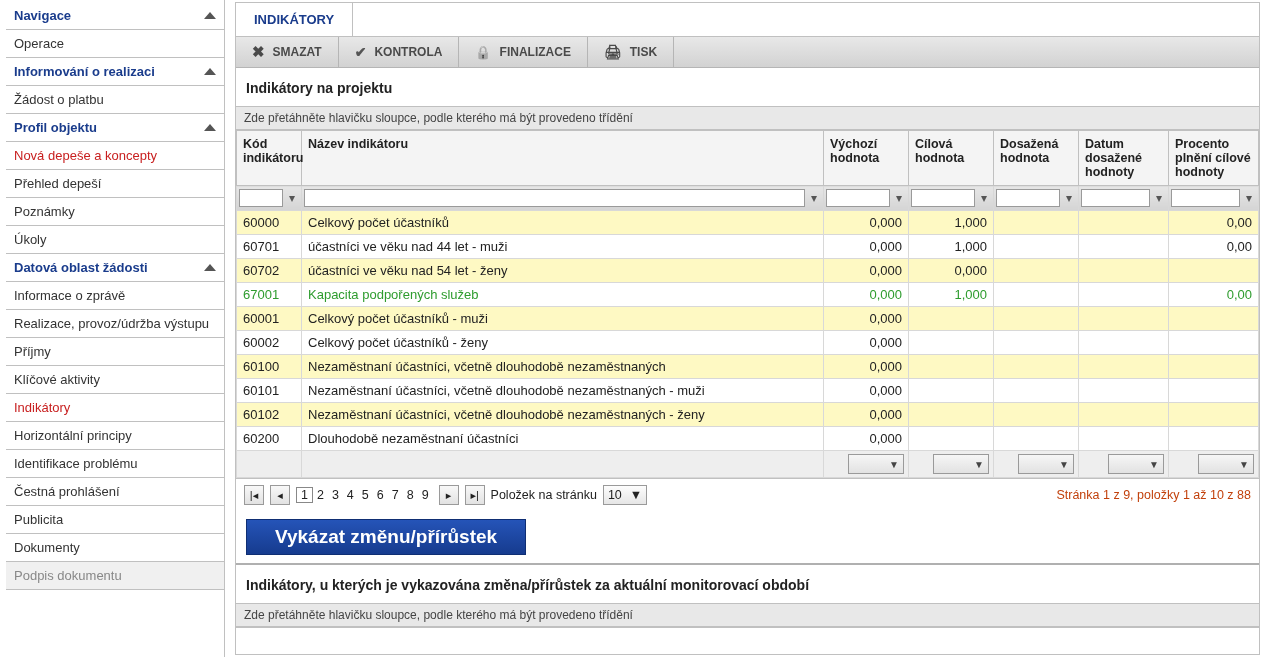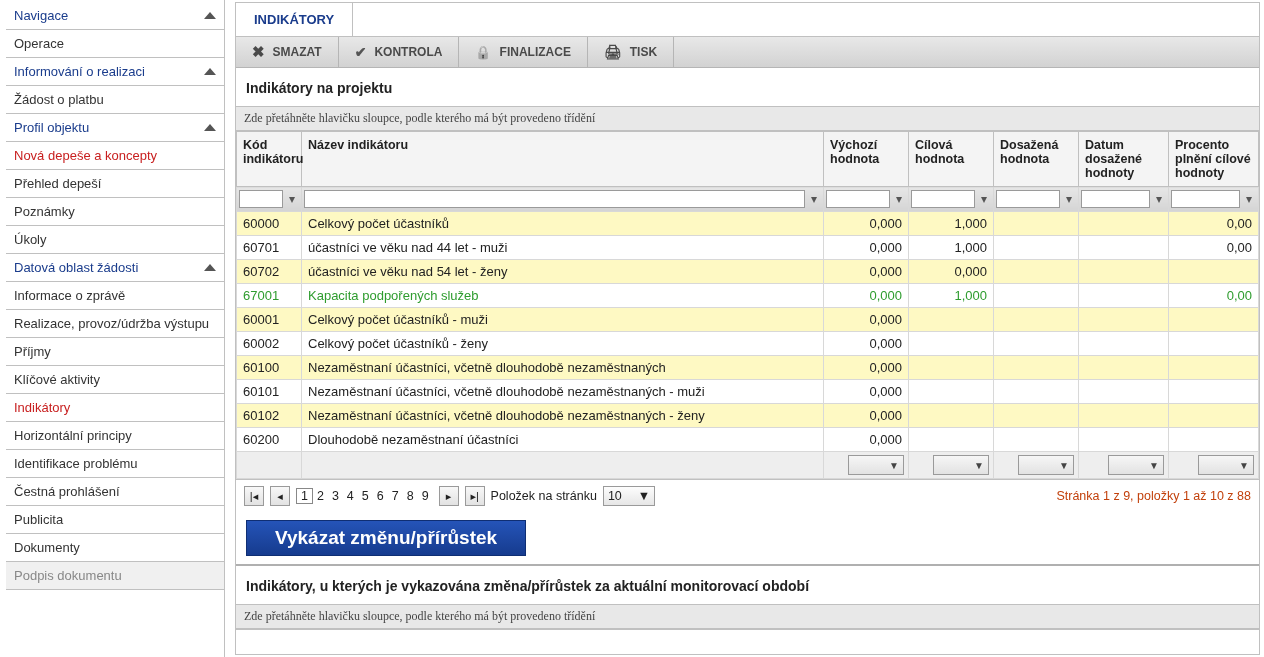--- a/index.html
+++ b/index.html
@@ -13,21 +13,21 @@
   }
   .layout { display: flex; height: 100%; }
   .sidebar {
     width: 225px; flex: 0 0 225px;
     border-right: 1px solid #c0c0c0;
     background: #fff;
     padding-top: 2px;
     padding-left: 6px;
   }
   .nav-header {
-    font-weight: normal;
+    font-weight: bold;
     color: #1a3c8c;
     padding: 6px 8px;
     border-bottom: 1px solid #c0c0c0;
     display: flex;
     justify-content: space-between;
     align-items: center;
     cursor: pointer;
     background: #fff;
   }
   .chevron {
@@ -94,21 +94,20 @@
     font-size: 14px;
     padding: 12px 10px 10px 10px;
   }
   .drag-hint {
     background: #e8e8e8;
     border-top: 1px solid #c0c0c0;
     border-bottom: 1px solid #c0c0c0;
     padding: 4px 8px;
     color: #444;
     font-size: 12px;
-    font-family: Liberation Serif, serif;
   }
 
   table.grid {
     width: 100%;
     border-collapse: collapse;
     table-layout: fixed;
   }
   table.grid th {
     background: #f4f4f4;
     border: 1px solid #c0c0c0;
@@ -188,21 +187,21 @@
     font-size: 11px; cursor: pointer;
   }
   .pg-num { padding: 0 4px; cursor: pointer; }
   .pg-num.current { border: 1px solid #888; background:#fff; }
   .pager-right { margin-left: auto; color:#c2410c; }
 
   .select-box {
     height: 20px;
     border: 1px solid #9a9a9a;
     background: linear-gradient(#fdfdfd, #e6e6e6);
-    display: inline-flex; align-items:center; padding:0 4px; gap:16px;
+    display: inline-flex; align-items:center; padding:0 4px; gap:8px;
   }
 
   .action-btn {
     display: inline-block;
     margin: 8px 0 8px 10px;
     padding: 6px 28px;
     background: linear-gradient(#2554b8, #163b8e);
     color: #fff;
     font-weight: bold;
     border: 1px solid #0f2e73;

